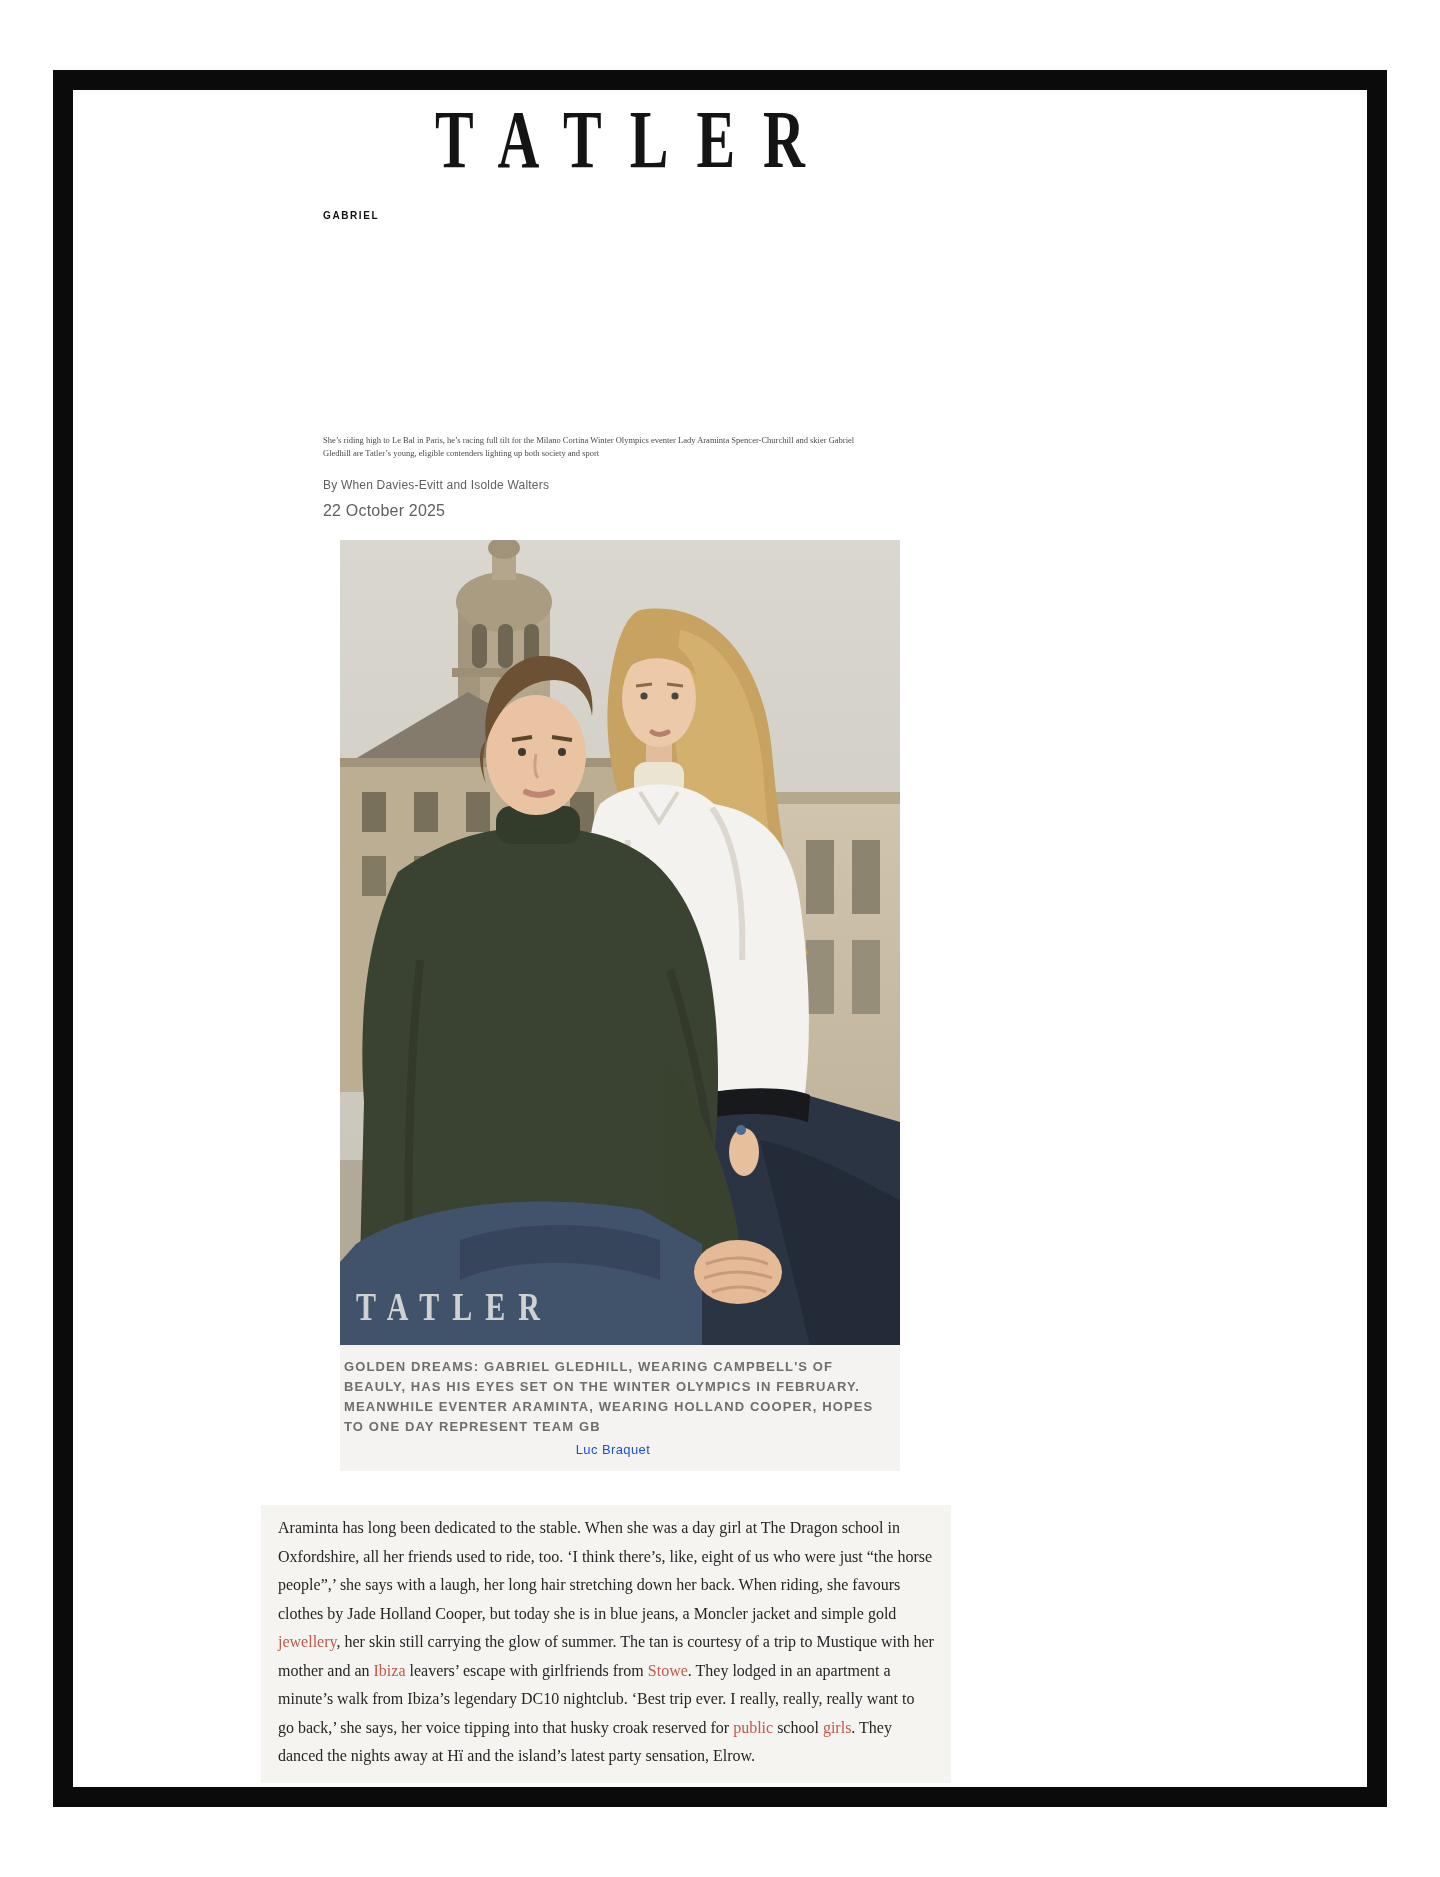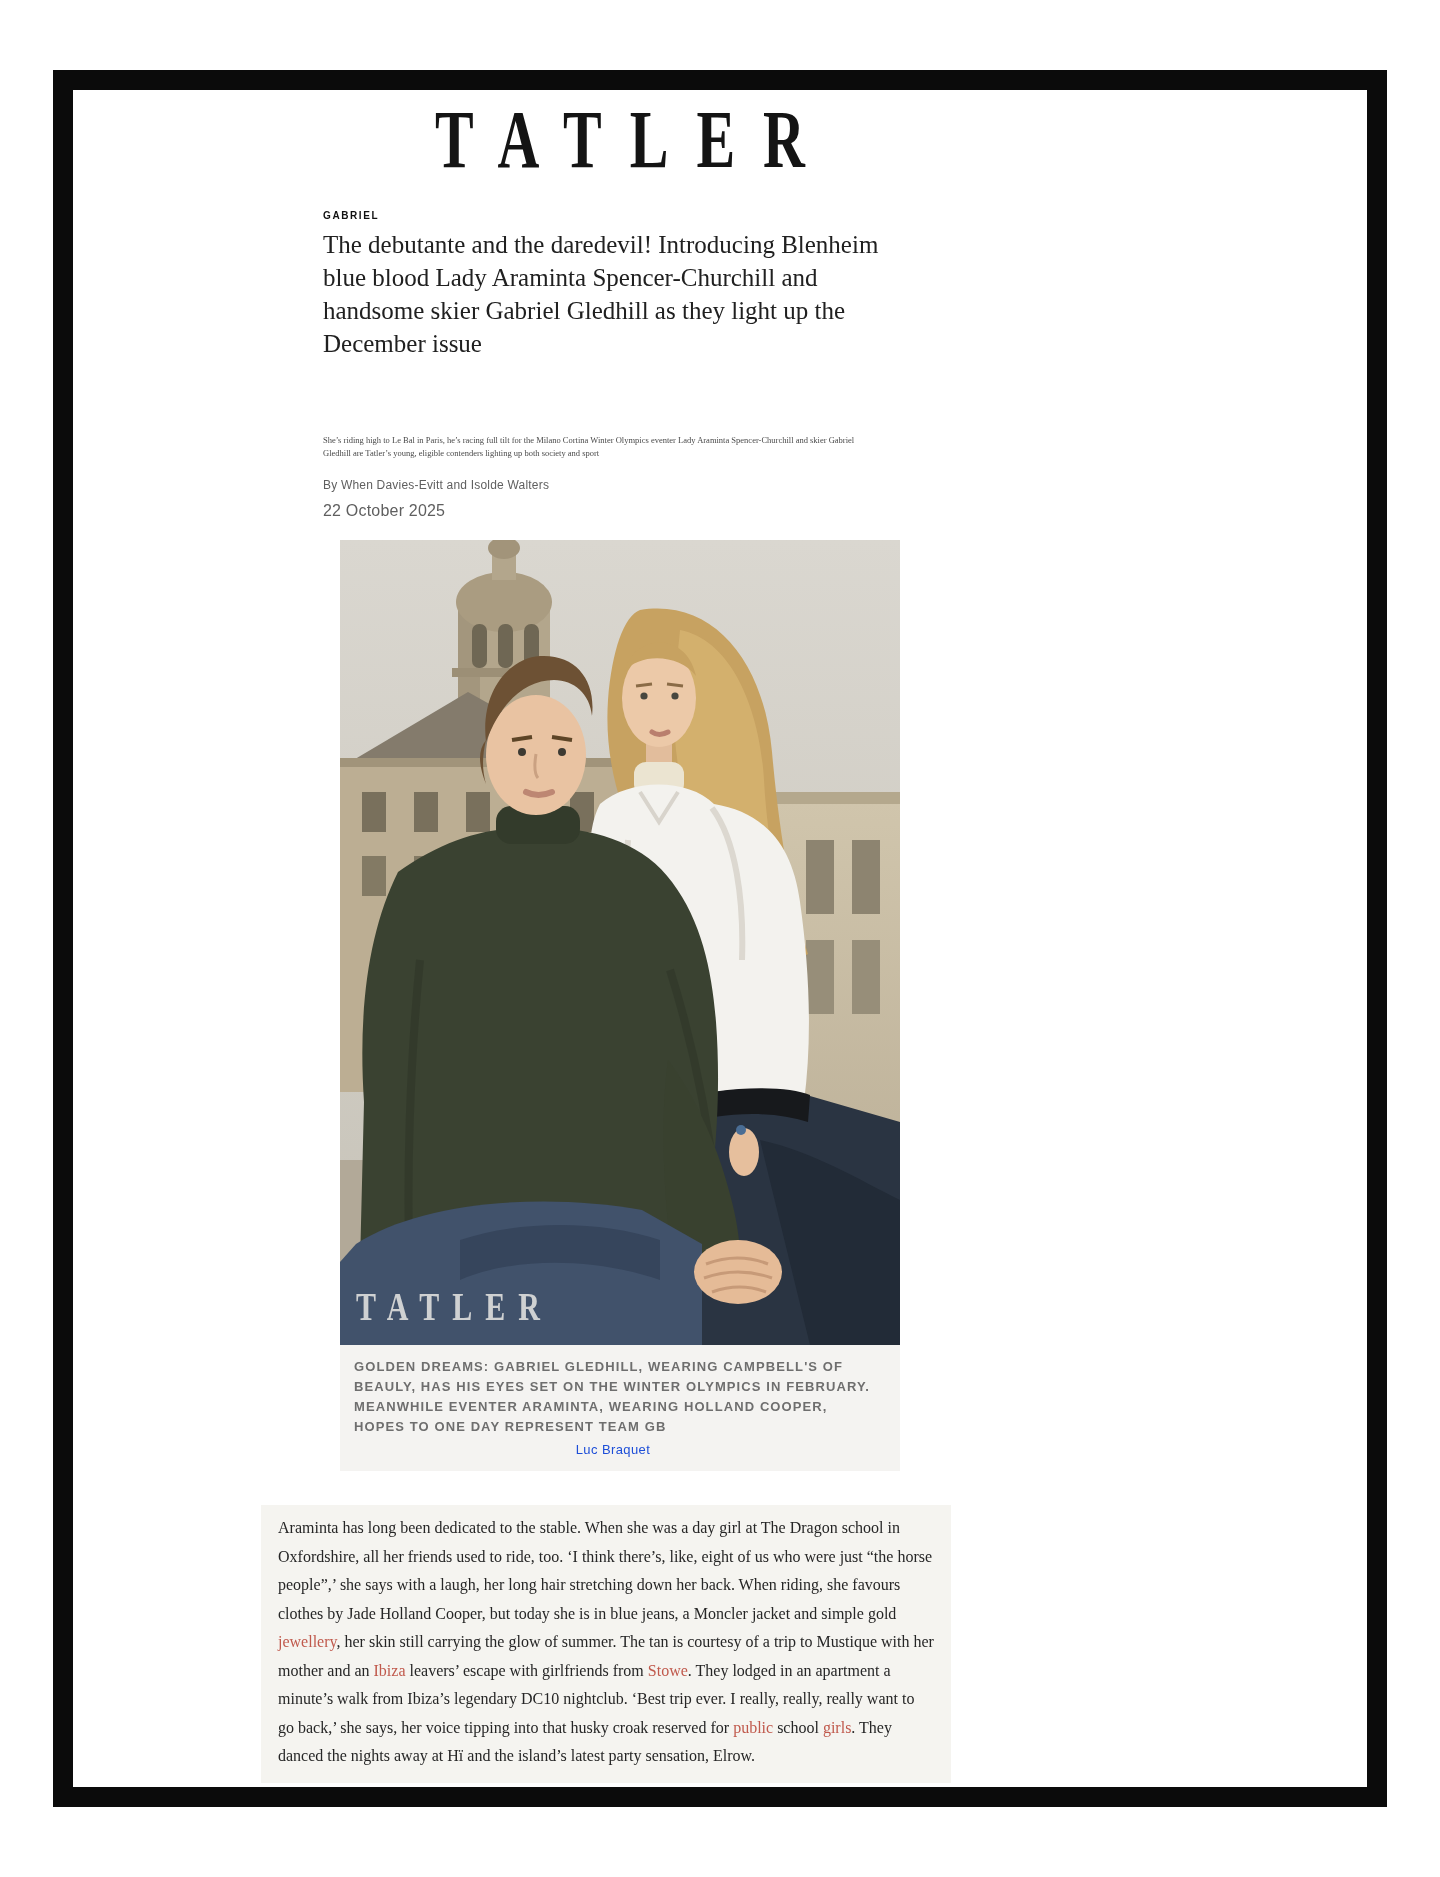--- a/index.html
+++ b/index.html
@@ -28,43 +28,39 @@
 
   .photo{position:absolute;left:340px;top:540px;width:560px;height:805px;background:#c9c5bb;}
   .photo svg{display:block;}
   .watermark{position:absolute;left:16px;bottom:16px;
              font-family:"Liberation Serif",serif;font-weight:700;font-size:30px;
              letter-spacing:13px;color:rgba(226,226,224,.88);
              transform:scaleY(1.35);transform-origin:bottom left;}
 
   .caption-block{position:absolute;left:340px;top:1345px;width:560px;box-sizing:border-box;
                  background:#f4f3f1;padding:12px 18px 14px 4px;}
-  .caption{font-size:13px;font-weight:700;letter-spacing:1.1px;line-height:20px;color:#6e6e6e;margin-left:10px;}
+  .caption{font-size:13px;font-weight:700;letter-spacing:1.1px;line-height:20px;color:#6e6e6e;}
   .credit{margin-top:5px;font-size:13px;letter-spacing:.4px;color:#1d4ed8;text-align:center;}
 
   .body-block{position:absolute;left:261px;top:1505px;width:690px;box-sizing:border-box;
               background:#f5f4f0;padding:9px 17px 12px 17px;}
   .body-text{font-family:"Liberation Serif",serif;font-size:16px;line-height:28.5px;color:#262626;}
   .body-text a{color:var(--link,#c0594c);text-decoration:none;cursor:pointer;}
 </style>
 </head>
 <body>
 
 <div id="page">
 
   <div class="frame"></div>
 
   <div class="brand">TATLER</div>
 
   <div class="category">GABRIEL</div>
 
-  <h1 class="headline" style="margin:0;font-weight:400;">The debutante and the daredevil! Introducing Blenheim
-blue blood Lady Araminta Spencer-Churchill and
-handsome skier Gabriel Gledhill as they light up the
-December issue</h1>
 
   <div class="standfirst">She’s riding high to Le Bal in Paris, he’s racing full tilt for the Milano Cortina Winter Olympics eventer Lady Araminta Spencer-Churchill and skier Gabriel Gledhill are Tatler’s young, eligible contenders lighting up both society and sport</div>
 
   <div class="byline">By When Davies-Evitt and Isolde Walters</div>
   <div class="date">22 October 2025</div>
 
   <div class="photo">
     <svg width="560" height="805" viewBox="0 0 560 805">
       <defs>
         <linearGradient id="sky" x1="0" y1="0" x2="0" y2="1">

